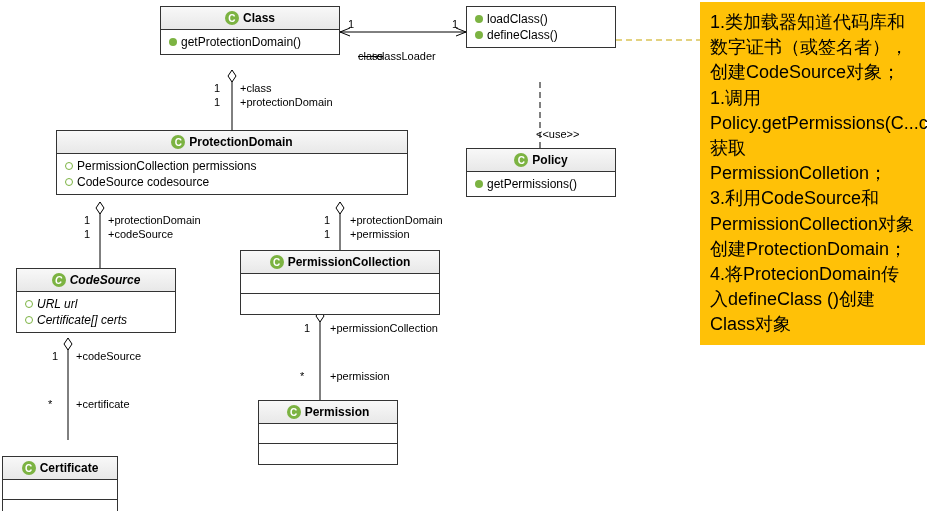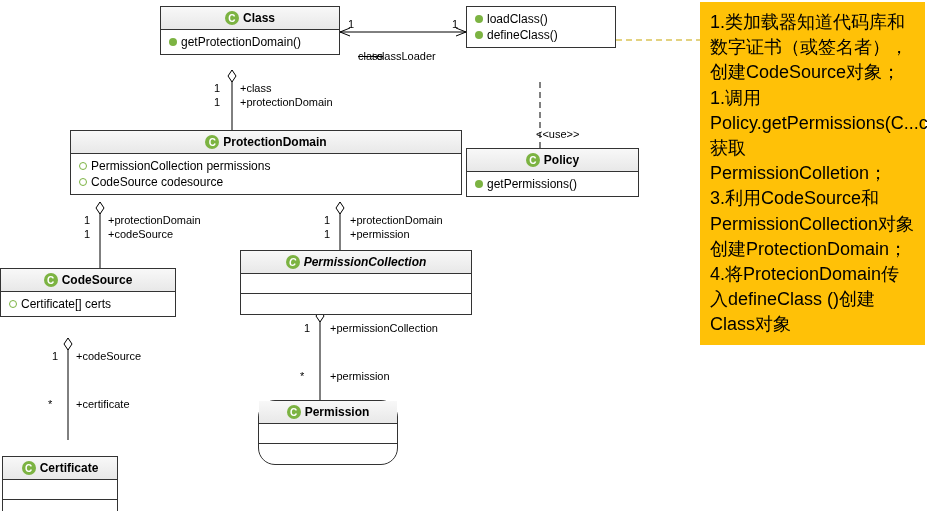--- a/index.html
+++ b/index.html
@@ -123,82 +123,86 @@
       <span class="icon-pub"></span>
       <span>loadClass()</span>
     </div>
     <div class="uml-member">
       <span class="icon-pub"></span>
       <span>defineClass()</span>
     </div>
   </div>
 </div>
 
-<div class="uml-class" style="left:70px; top:130px; width:392px;">
+<div class="uml-class" style="left:56px; top:130px; width:352px;">
   <div class="uml-title">
     <span class="icon-c"></span>
     <span>ProtectionDomain</span>
   </div>
   <div class="uml-section">
     <div class="uml-member">
       <span class="icon-pub-o"></span>
       <span>PermissionCollection permissions</span>
     </div>
     <div class="uml-member">
       <span class="icon-pub-o"></span>
       <span>CodeSource codesource</span>
     </div>
   </div>
 </div>
 
-<div class="uml-class" style="left:466px; top:148px; width:173px;">
+<div class="uml-class" style="left:466px; top:148px; width:150px;">
   <div class="uml-title">
     <span class="icon-c"></span>
     <span>Policy</span>
   </div>
   <div class="uml-section">
     <div class="uml-member">
       <span class="icon-pub"></span>
       <span>getPermissions()</span>
     </div>
   </div>
 </div>
 
-<div class="uml-class" style="left:0; top:268px; width:176px;">
+<div class="uml-class" style="left:16px; top:268px; width:160px;font-style:italic;">
   <div class="uml-title">
     <span class="icon-c"></span>
     <span>CodeSource</span>
   </div>
   <div class="uml-section">
     <div class="uml-member">
       <span class="icon-pub-o"></span>
+      <span>URL url</span>
+    </div>
+    <div class="uml-member">
+      <span class="icon-pub-o"></span>
       <span>Certificate[] certs</span>
     </div>
   </div>
 </div>
 
-<div class="uml-class" style="left:240px; top:250px; width:232px;font-style:italic;">
+<div class="uml-class" style="left:240px; top:250px; width:200px;">
   <div class="uml-title">
     <span class="icon-c"></span>
     <span>PermissionCollection</span>
   </div>
   <div class="uml-section"></div>
   <div class="uml-section"></div>
 </div>
 
 <div class="uml-class" style="left:2px; top:456px; width:116px;">
   <div class="uml-title">
     <span class="icon-c"></span>
     <span>Certificate</span>
   </div>
   <div class="uml-section"></div>
   <div class="uml-section"></div>
 </div>
 
-<div class="uml-class" style="left:258px; top:400px; width:140px;border-radius:17px;">
+<div class="uml-class" style="left:258px; top:400px; width:140px;">
   <div class="uml-title">
     <span class="icon-c"></span>
     <span>Permission</span>
   </div>
   <div class="uml-section"></div>
   <div class="uml-section"></div>
 </div>
 
 <div class="note" style="left:700px; top:2px; width:225px;">
   <div>1.类加载器知道代码库和数字证书（或签名者），创建CodeSource对象；</div>

